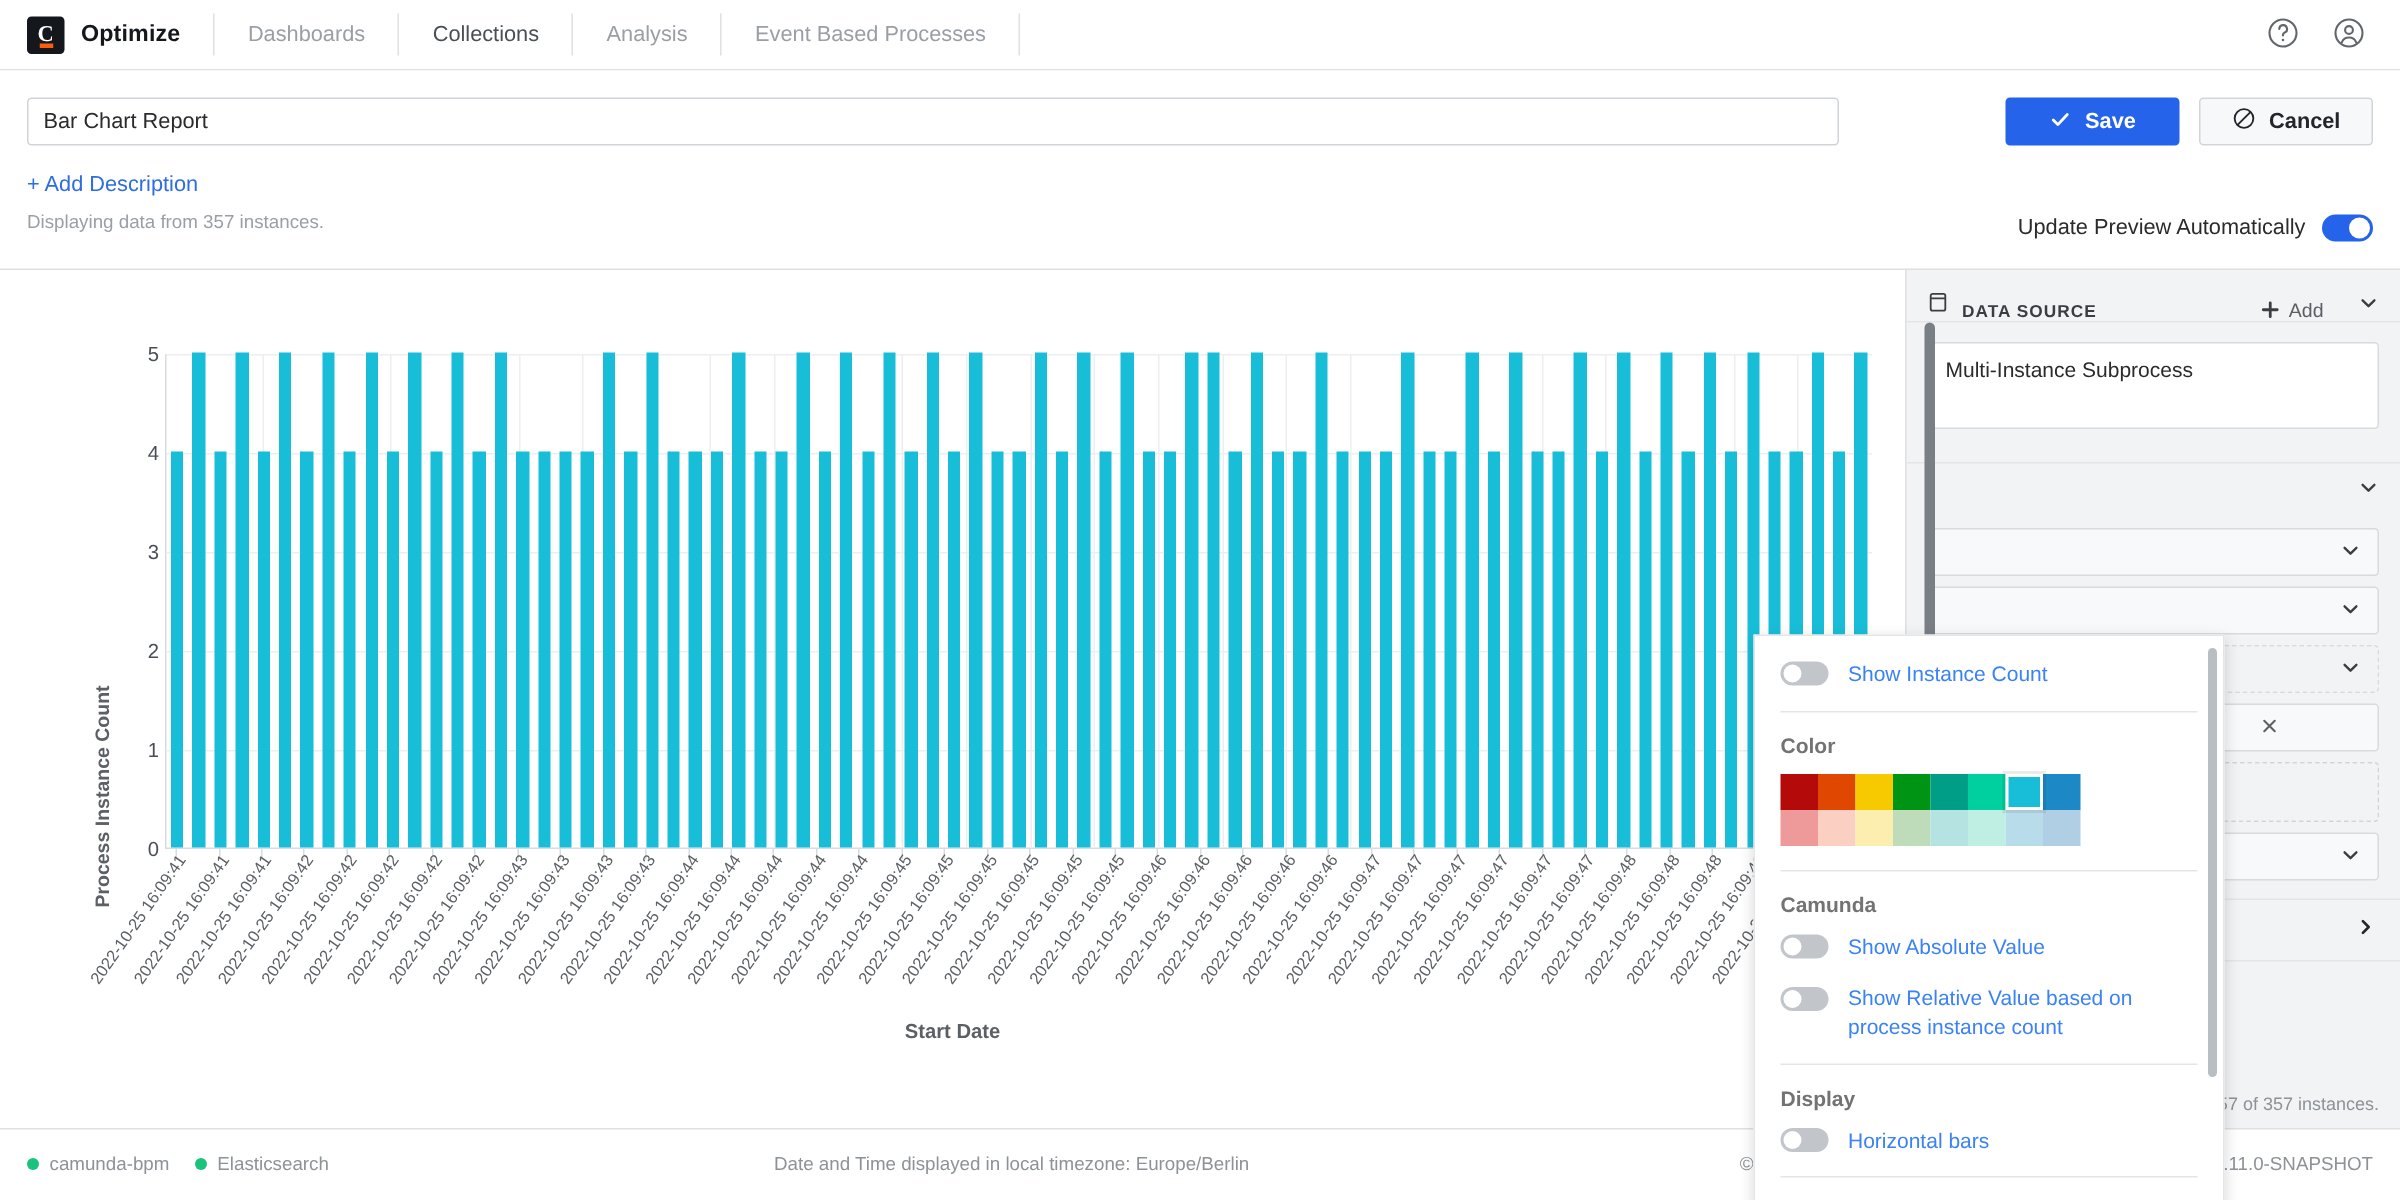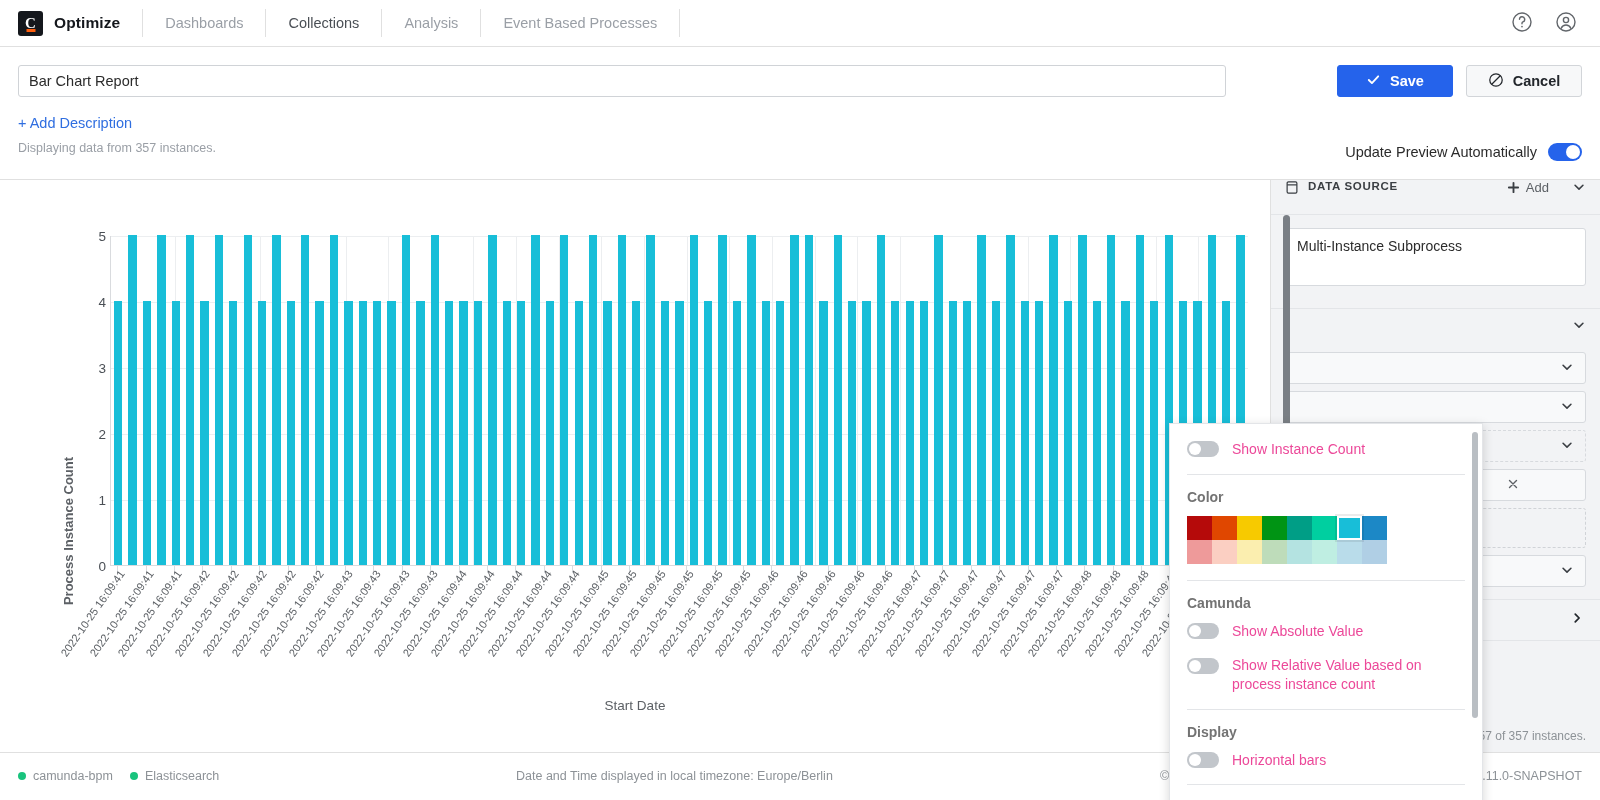--- a/index.html
+++ b/index.html
@@ -155,32 +155,32 @@
   .x-labels {
     position: absolute; left: 110px; right: 22px; top: 332px; height: 110px;
   }
   .x-lab {
     position: absolute; top: 0;
     font-size: 11px; color: #5c6065; white-space: nowrap;
     transform-origin: left top; transform: rotate(-55deg) translate(-100%, 0);
   }
   .x-title {
     position: absolute; left: 0; right: 0; top: 444px; text-align: center;
-    font-size: 13.5px; font-weight: normal; color: #5c6065; margin-top: 18px;
+    font-size: 13.5px; font-weight: bold; color: #5c6065;
   }
   .x-axis-ticks { position: absolute; left: 110px; right: 22px; top: 330px; height: 7px; }
   .xtick { position: absolute; top: 0; width: 1px; height: 7px; background: #d9dbde; }
 
   
   .sidebar {
     flex: 0 0 330px; background: #f2f3f5; border-left: 1px solid #e0e0e0;
     position: relative; overflow: hidden;
   }
   .ds-header {
-    height: 35px; display: flex; align-items: flex-start; gap: 9px;
+    height: 35px; display: flex; align-items: flex-end; gap: 9px;
     padding: 0 14px; border-bottom: 1px solid #e3e5e8;
   }
   .ds-title { font-size: 11.5px; font-weight: bold; letter-spacing: .7px; color: #3a3e43; }
   .ds-add {
     margin-left: auto; display: flex; align-items: center; gap: 6px;
     font-size: 13px; color: #5c6065; cursor: pointer;
   }
   .ds-chev { margin-left: 14px; color: #3a3e43; cursor: pointer; }
   .ds-card {
     margin: 13px 14px 0 14px; background: #fff; border: 1px solid #d7dade;
@@ -219,21 +219,21 @@
   
   .popup {
     position: absolute; left: 1169px; top: 243px; width: 314px; height: 487px;
     background: #fff; border: 1px solid #e3e5e8;
     box-shadow: 0 3px 10px rgba(0,0,0,.17);
     z-index: 40; overflow: hidden;
   }
   .popup-inner { padding: 16px 17px 0 17px; }
   .pp-row { display: flex; align-items: center; gap: 13px; margin-bottom: 15px; }
   .pp-row.multiline { align-items: flex-start; }
-  .pp-label { font-size: 14px; color: #ec4899; line-height: 1.35; }
+  .pp-label { font-size: 14px; color: #3b82f6; line-height: 1.35; }
   .pp-divider { height: 1px; background: #e3e5e8; margin: 0 0 14px 0; }
   .pp-heading { font-size: 14px; font-weight: bold; color: #737373; margin-bottom: 11px; }
   .swatches { display: grid; grid-template-columns: repeat(8, 25px); gap: 0; margin-bottom: 16px; }
   .sw { width: 25px; height: 24px; cursor: pointer; }
   .sw.sel { outline: 2px solid #fff; outline-offset: -2px; box-shadow: 0 0 0 2px rgba(0,0,0,.08); position: relative; z-index: 2; }
   .popup-scroll {
     position: absolute; right: 4px; top: 8px; width: 6px; height: 286px;
     background: #b9bec3; border-radius: 3px;
   }
 

